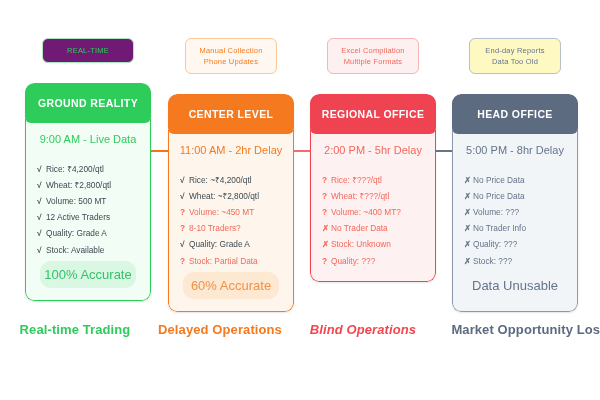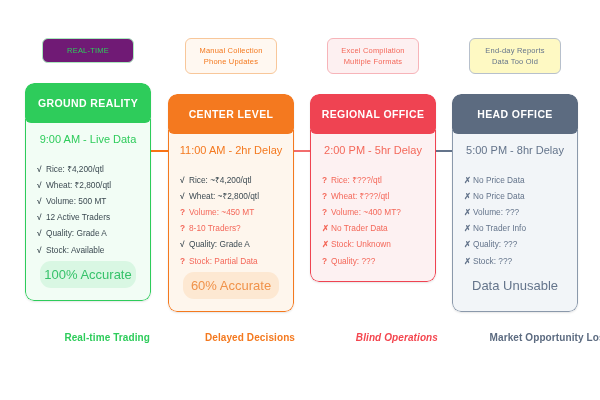--- a/index.html
+++ b/index.html
@@ -100,24 +100,24 @@
     text-align: center;
     font-size: 13px;
     padding: 6px 2px;
     white-space: nowrap;
   }
   .pill.plain { background: transparent; }
 
   
   .caption {
     position: absolute;
-    top: 332px;
+    top: 322px;
     width: 150px;
-    text-align: right;
-    font-size: 10px;
+    text-align: center;
+    font-size: 13px;
     font-weight: bold;
     letter-spacing: .1px;
     white-space: nowrap;
     z-index: 2;
   }
   .cap-0 { left: 0px; }
   .cap-1 { left: 145px; }
   .cap-2 { left: 288px; }
   .cap-3 { left: 448px; width: 160px; }
 </style>
@@ -207,17 +207,17 @@
               <li style="color: rgb(100, 116, 139);"><span class="mk">✗</span><span>Quality: ???</span></li>
               <li style="color: rgb(100, 116, 139);"><span class="mk">✗</span><span>Stock: ???</span></li>
             </ul>
             <div class="pill plain" style="background: transparent; color: rgb(100, 116, 139);">Data Unusable</div>
           </div>
         </div>
       </div>
     </div>
   <div id="caps">
       <div class="caption cap-0" style="color: rgb(46, 204, 91);">Real-time Trading</div>
-      <div class="caption cap-1" style="color: rgb(244, 121, 31);">Delayed Decisions</div>
+      <div class="caption cap-1" style="color: rgb(244, 121, 31);">Delayed Operations</div>
       <div class="caption cap-2" style="color: rgb(244, 70, 79); font-style: italic;">Blind Operations</div>
       <div class="caption cap-3" style="color: rgb(92, 107, 128);">Market Opportunity Lost</div>
     </div>
 </div>
 
 </body></html>

